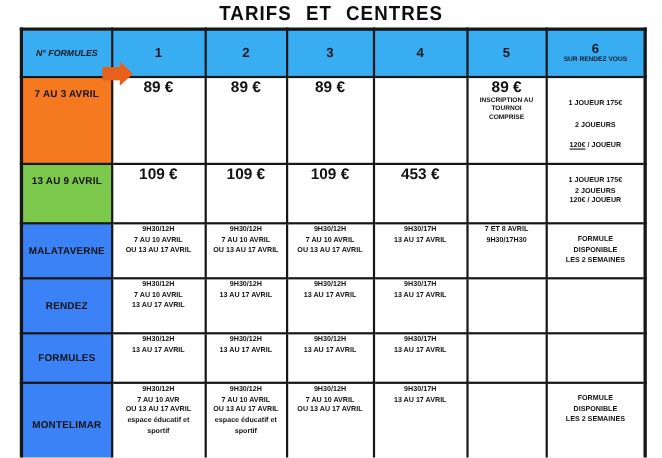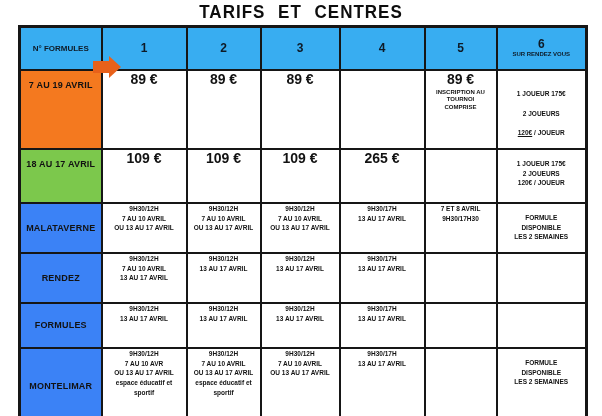--- a/index.html
+++ b/index.html
@@ -19,21 +19,21 @@
     border:3px solid var(--grid-border, #161616);
   }
   .grid th, .grid td {
     border:2px solid var(--grid-border, #161616);
     padding:0; text-align:center;
   }
   tr.rh { height:43px; } tr.r1 { height:68px; } tr.r2 { height:54px; }
   tr.r3 { height:50px; } tr.r4 { height:50px; } tr.r5 { height:45px; } tr.r6 { height:76px; }
 
   .hdr { background:var(--header-blue, #38ADF1); vertical-align:middle; color:#0e1a26; }
-  .formules { font-size:8px; font-weight:700; position:relative; }
+  .formules { font-size:8px; font-weight:700; position:relative;font-style:italic; }
   .num { font-size:12px; font-weight:700; }
   .six-num { font-size:12px; font-weight:700; line-height:11px; }
   .six-sub { font-size:6px; font-weight:700; margin-top:1px; }
 
   .arrow {
     position:absolute; right:-9px; bottom:-4px;
     width:17px; height:12px; background:var(--arrow-orange, #E8611A); z-index:4;
   }
   .arrow::after {
     content:""; position:absolute; left:16px; top:-5px; width:0; height:0;
@@ -82,44 +82,44 @@
     <th class="hdr num">3</th>
     <th class="hdr num">4</th>
     <th class="hdr num">5</th>
     <th class="hdr">
       <div class="six-num">6</div>
       <div class="six-sub">SUR RENDEZ VOUS</div>
     </th>
   </tr>
 
   <tr class="r1">
-    <th class="lbl vtop bg-orange">7 AU 19 AVRIL</th>
+    <th class="lbl vtop bg-orange">7 AU 3 AVRIL</th>
     <td class="price">89 €</td>
     <td class="price">89 €</td>
     <td class="price">89 €</td>
     <td class="small"></td>
     <td class="price">
       <div>89 €</div>
       <div class="sub">INSCRIPTION AU
 TOURNOI
 COMPRISE</div>
     </td>
     <td class="small top8">
       <div>1 JOUEUR 175€</div>
       <div>2 JOUEURS</div>
       <div><span class="u">120€</span><span> / JOUEUR</span></div>
     </td>
   </tr>
 
   <tr class="r2">
-    <th class="lbl vtop bg-green">18 AU 17 AVRIL</th>
+    <th class="lbl vtop bg-green">13 AU 9 AVRIL</th>
     <td class="price">109 €</td>
     <td class="price">109 €</td>
     <td class="price">109 €</td>
-    <td class="price">265 €</td>
+    <td class="price">453 €</td>
     <td class="small"></td>
     <td class="small top8">1 JOUEUR 175€
 2 JOUEURS
 120€ / JOUEUR</td>
   </tr>
 
   <tr class="r3">
     <th class="lbl">MALATAVERNE</th>
     <td class="small">9H30/12H
 7 AU 10 AVRIL

